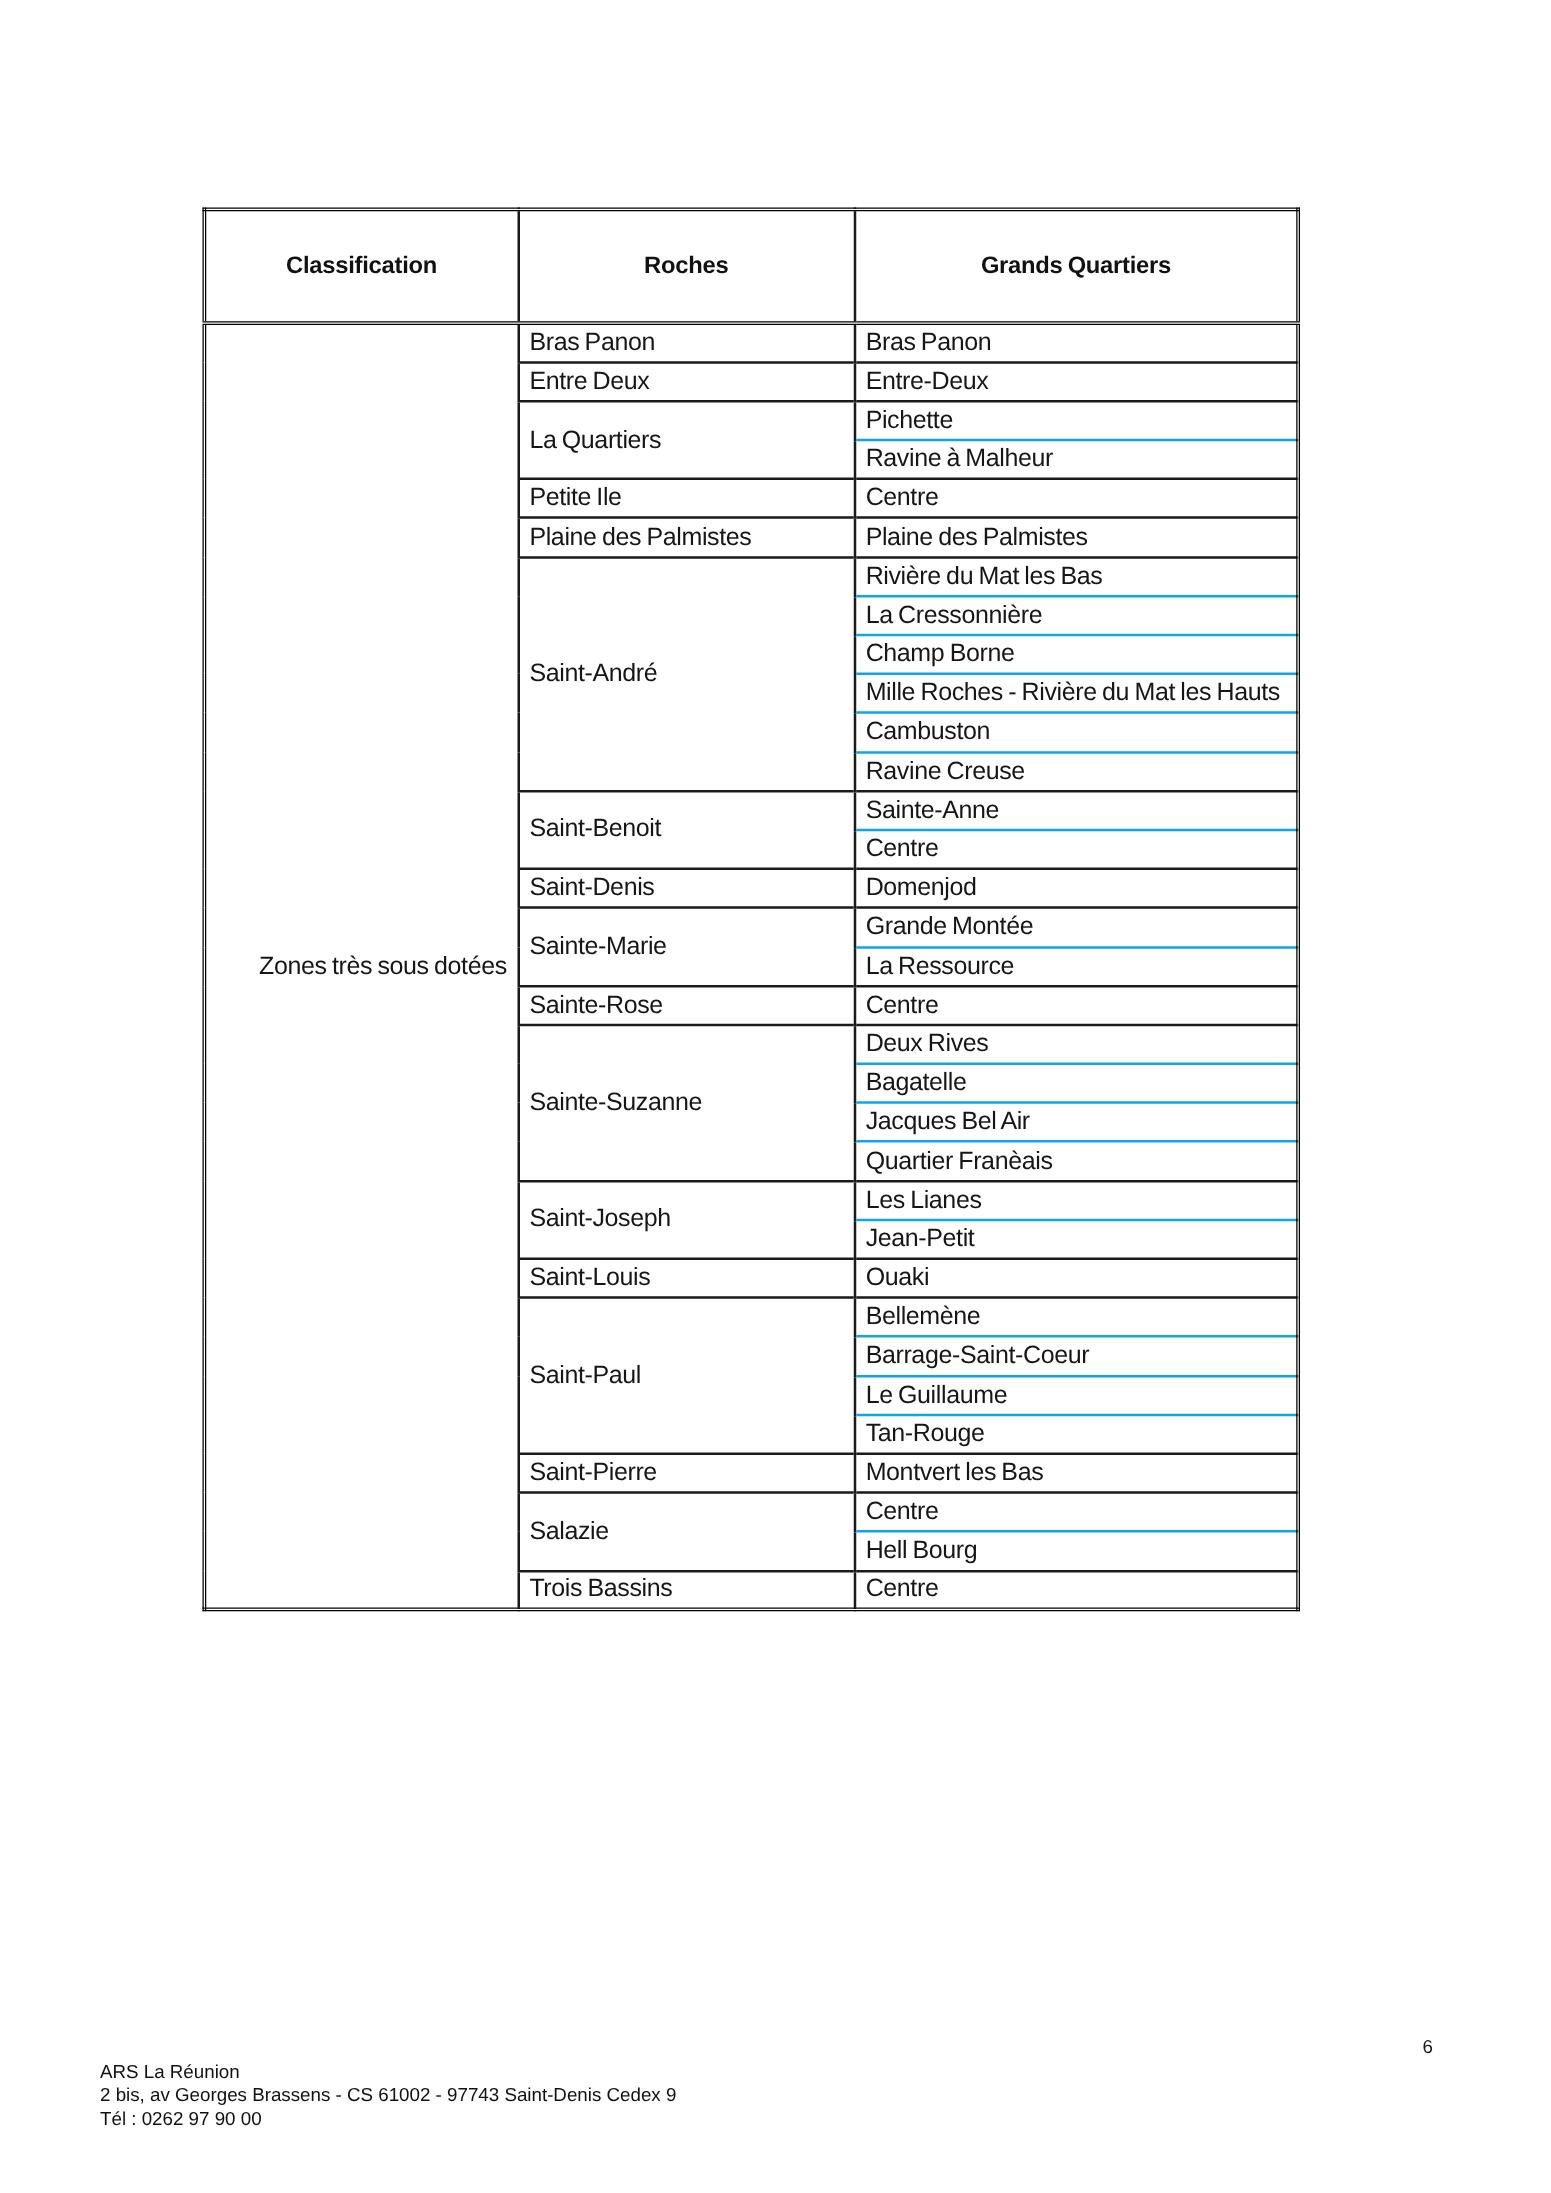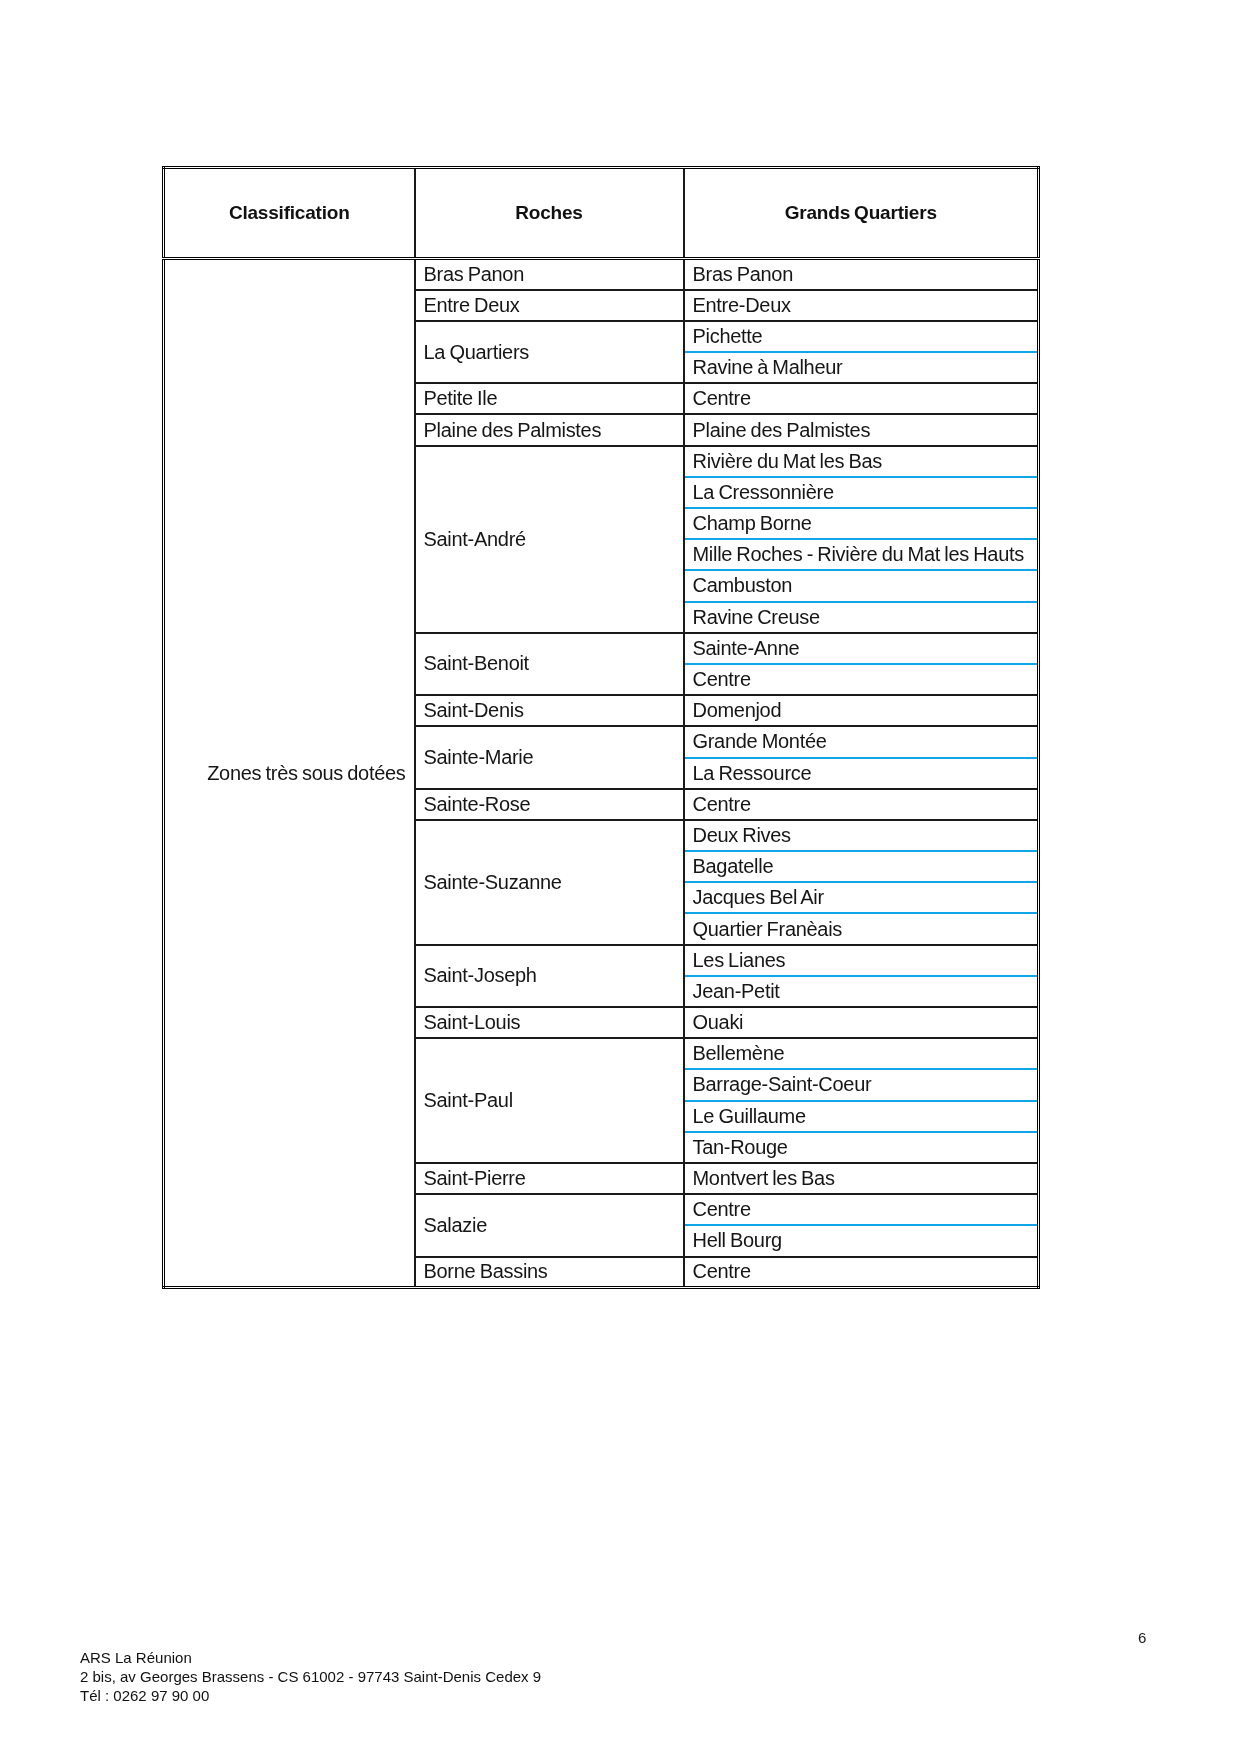--- a/index.html
+++ b/index.html
@@ -221,21 +221,21 @@
             <td class="quartier">Montvert les Bas</td>
           </tr>
           <tr class="group-start">
             <td class="commune" rowspan="2">Salazie</td>
             <td class="quartier">Centre</td>
           </tr>
           <tr>
             <td class="quartier">Hell Bourg</td>
           </tr>
           <tr class="group-start">
-            <td class="commune" rowspan="1">Borne Bassins</td>
+            <td class="commune" rowspan="1">Trois Bassins</td>
             <td class="quartier">Centre</td>
           </tr>
         </tbody>
     </table>
   </div>
 
   <div class="page-number">6</div>
 
   <div class="footer">
     <div class="org">ARS La Réunion</div>

